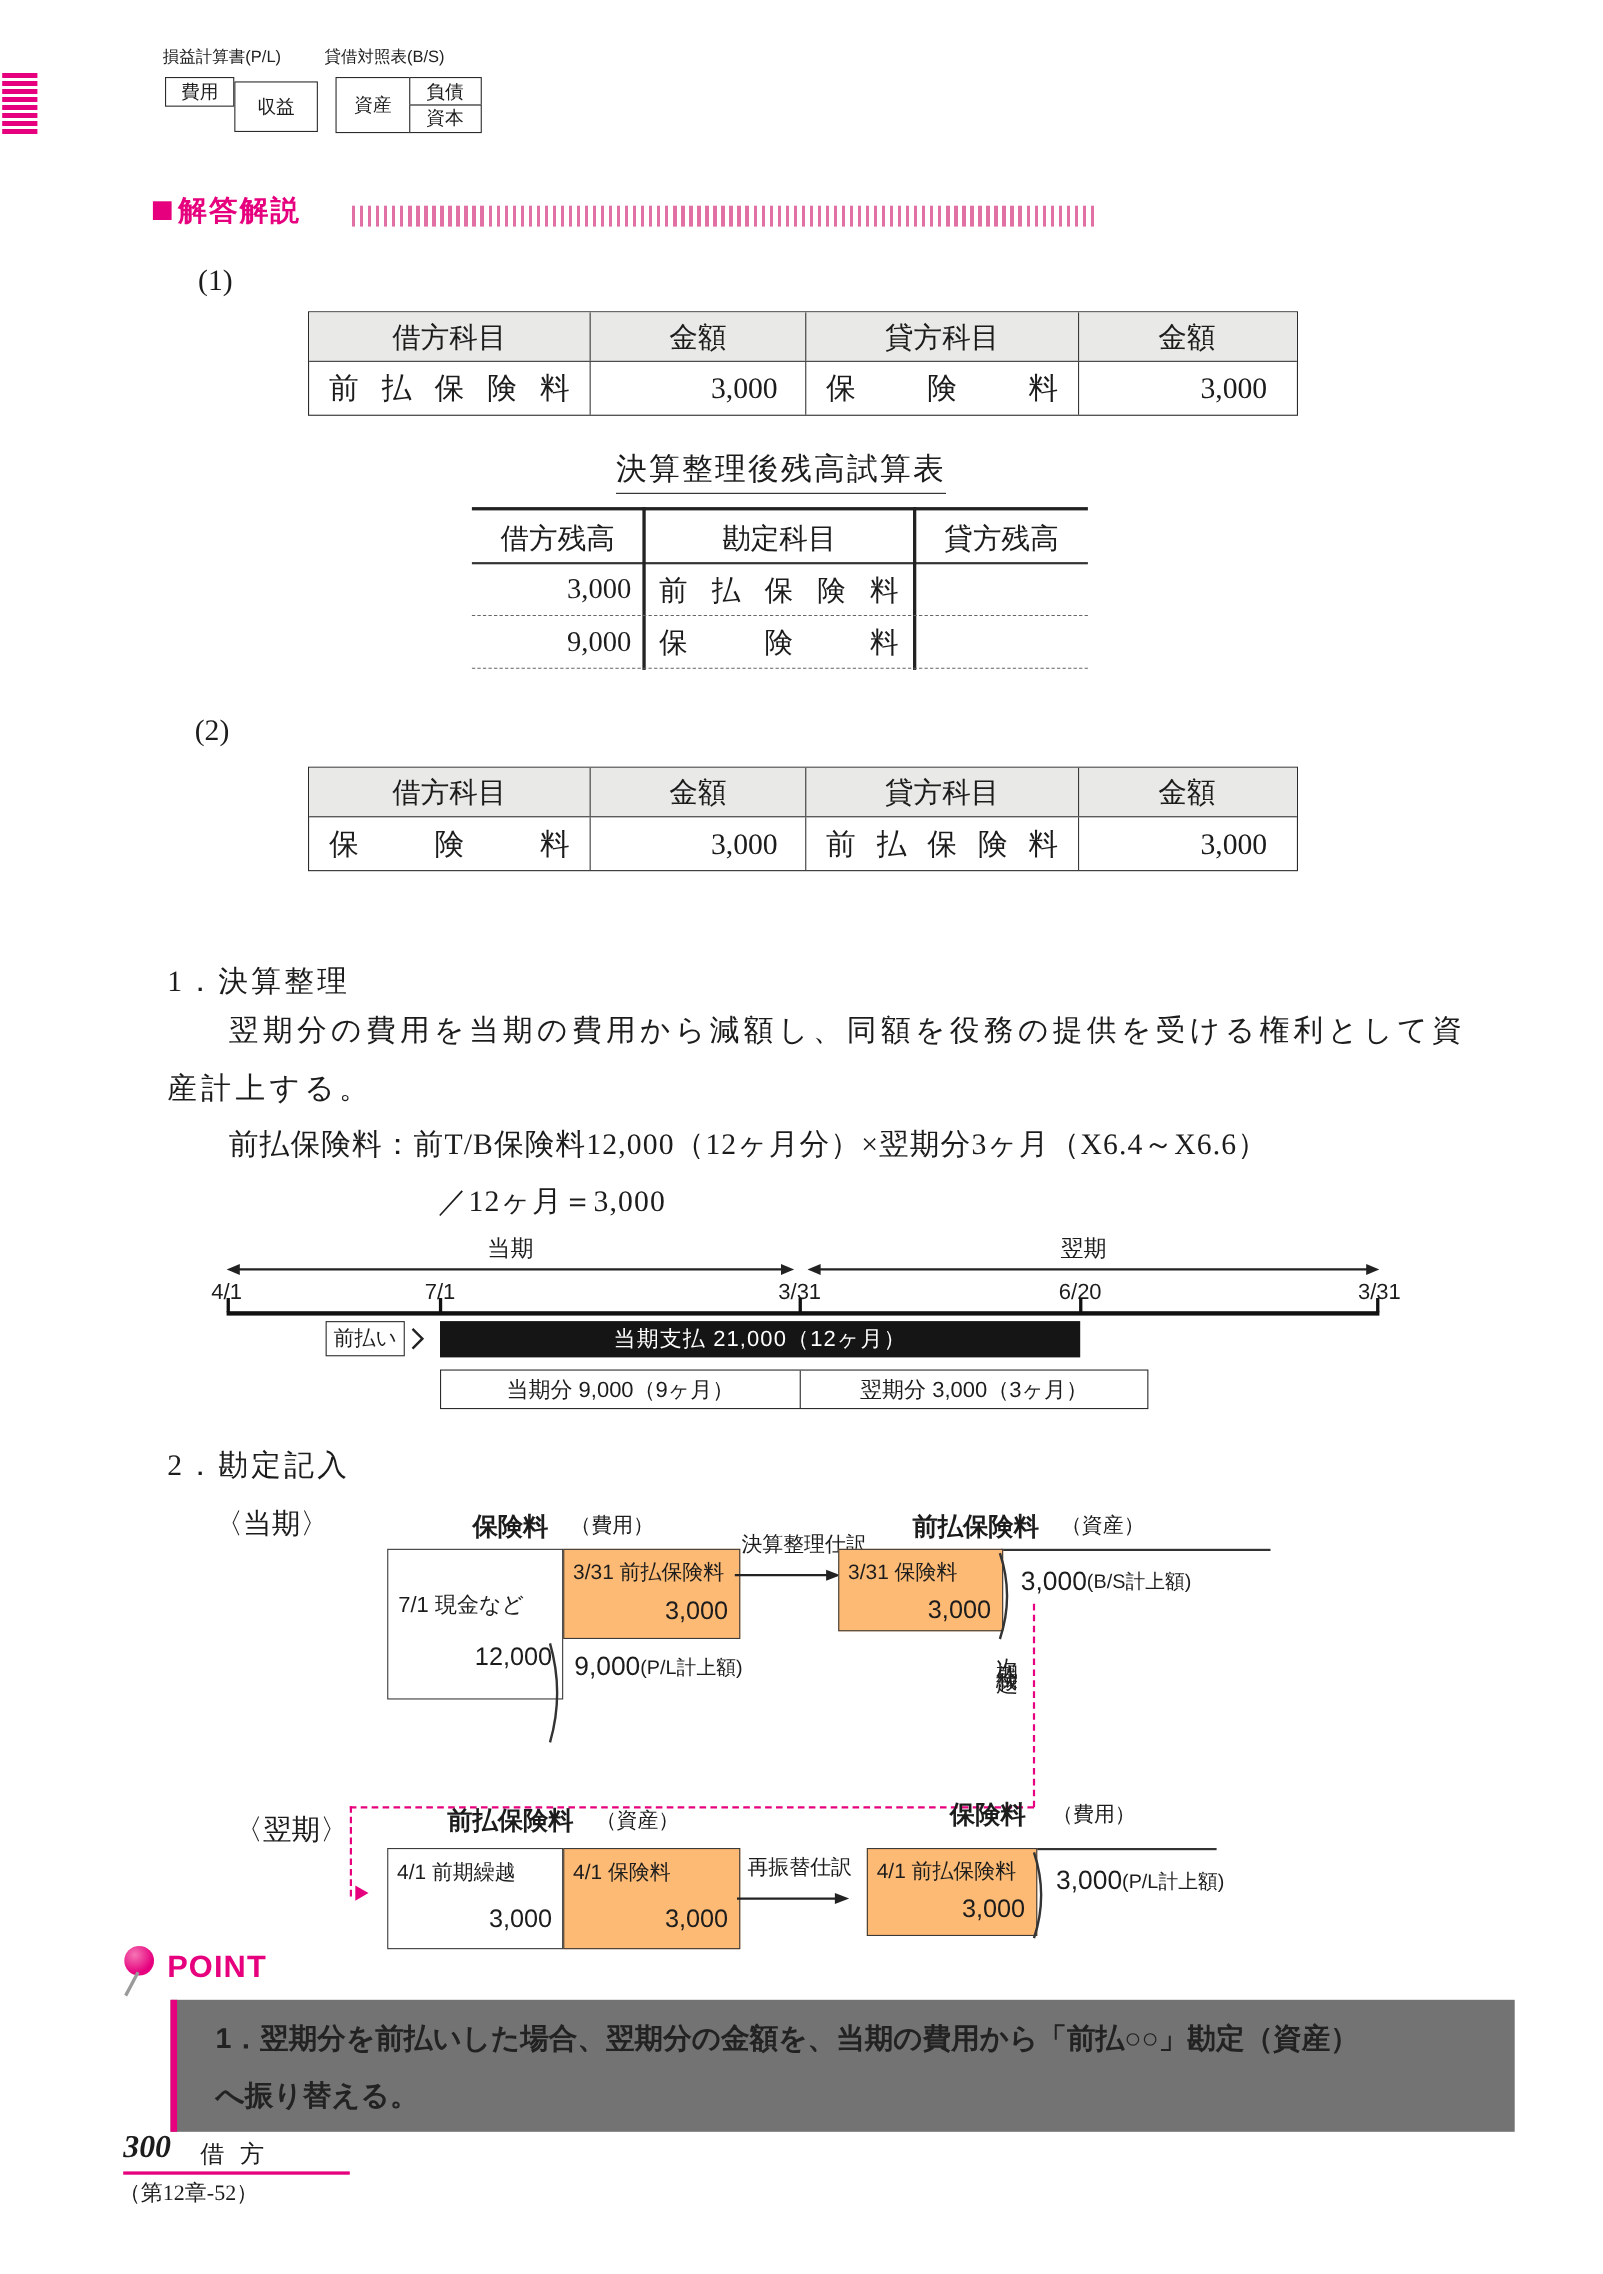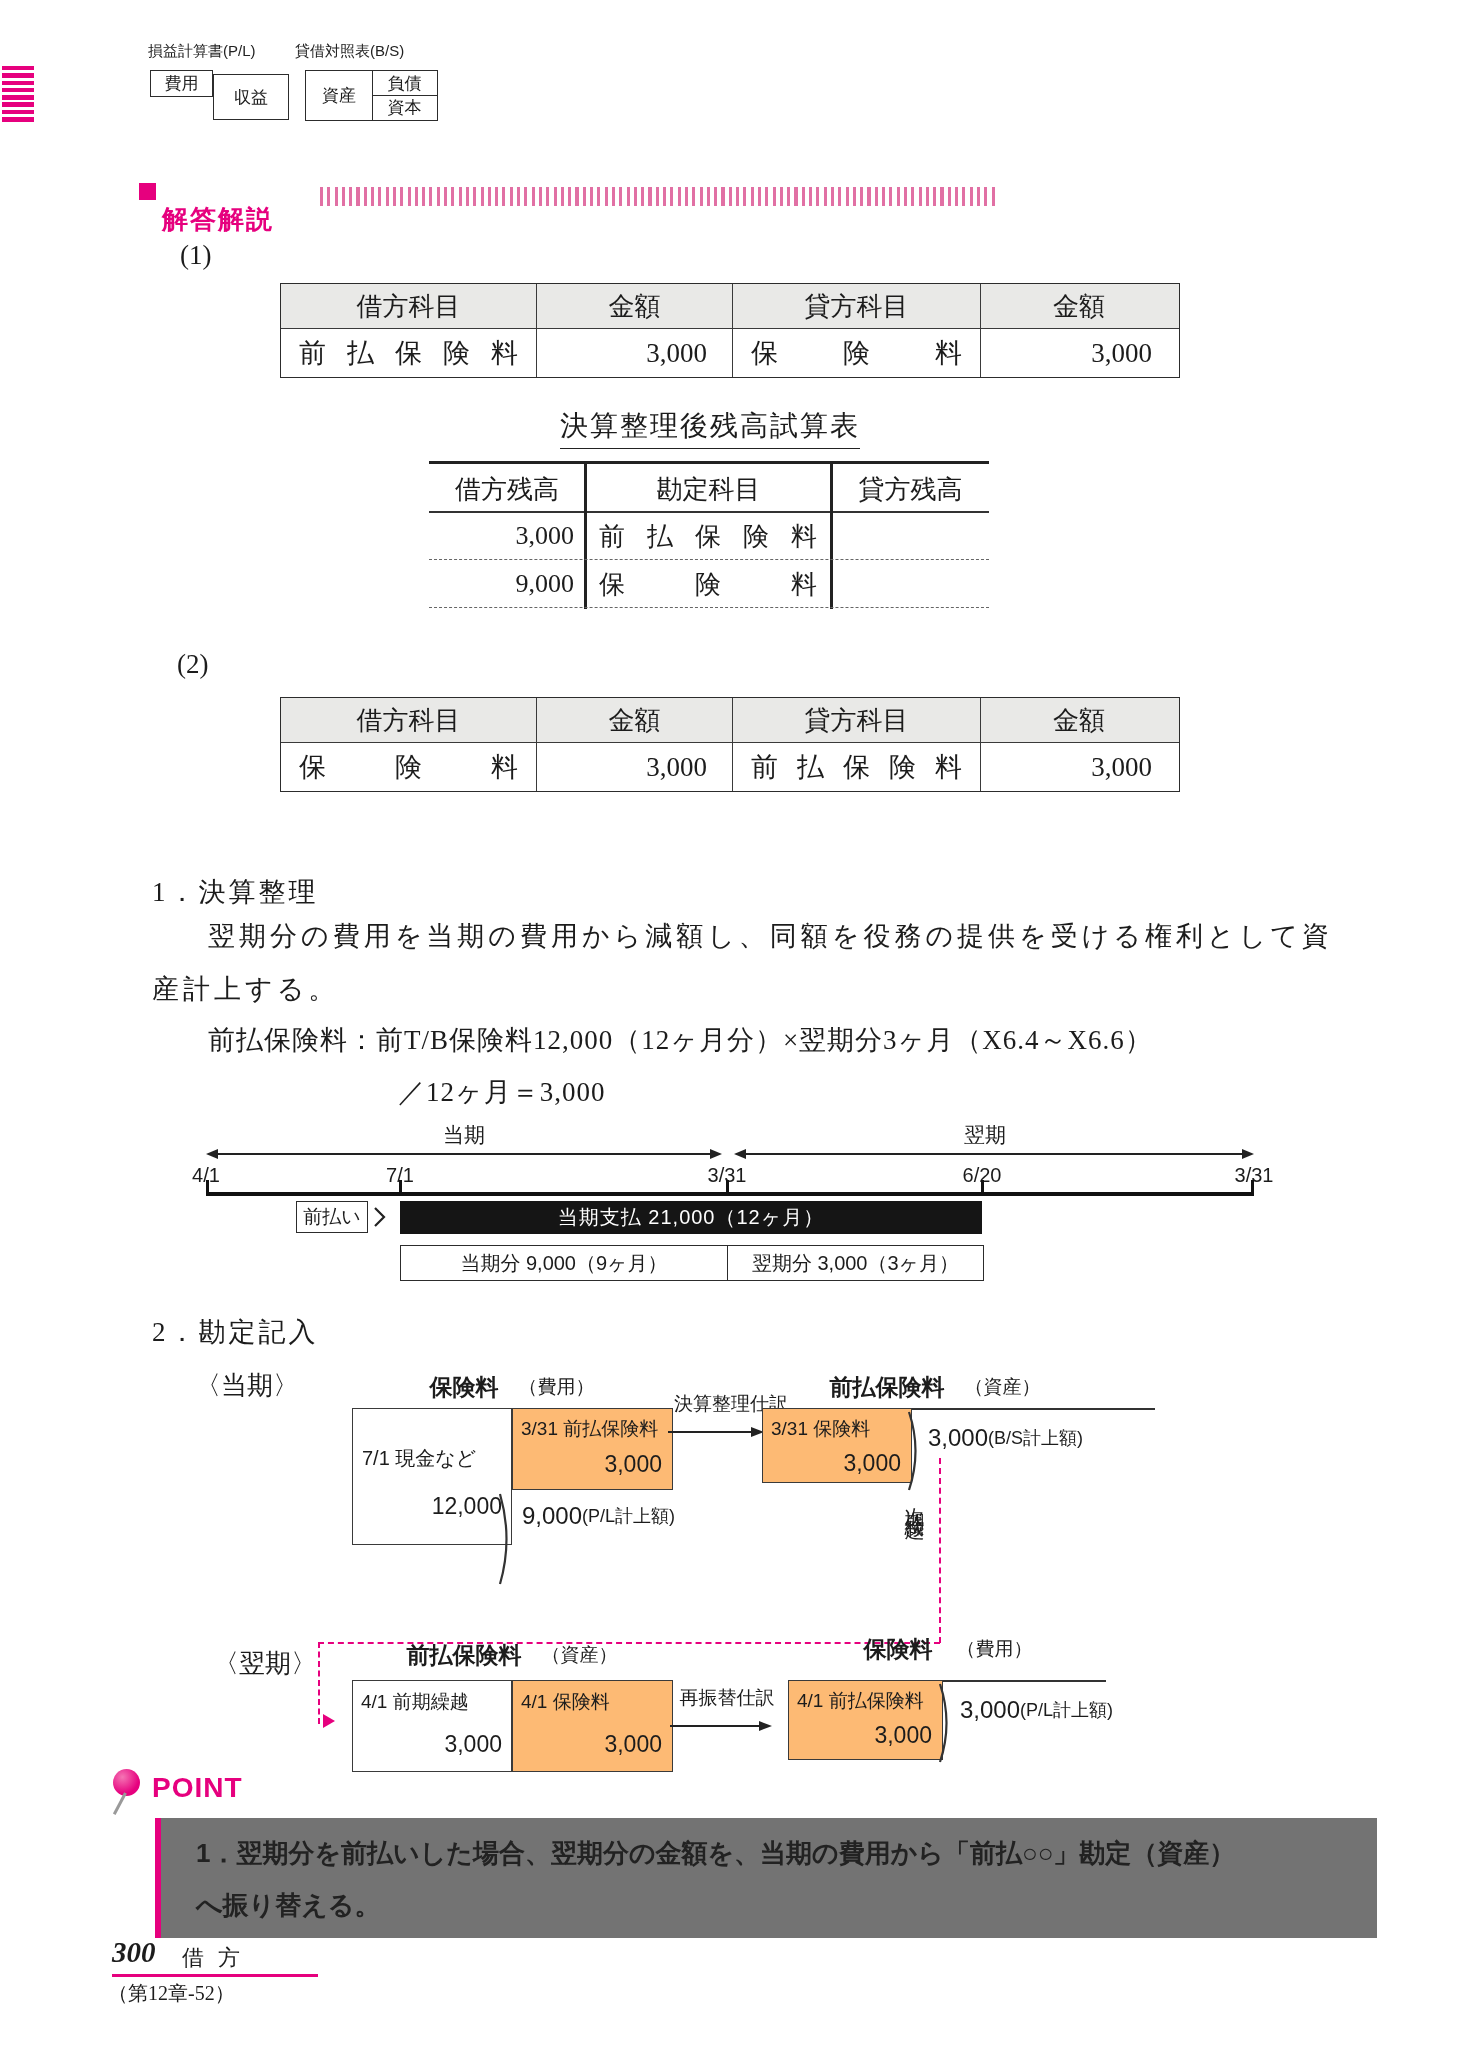--- a/index.html
+++ b/index.html
@@ -47,21 +47,21 @@
     <span>資産</span>
   </div>
   <div class="abs box center sans" style="left:371.5px;top:70px;width:66px;height:26px;font-size:17px;">
     <span>負債</span>
   </div>
   <div class="abs box center sans" style="left:371.5px;top:94.5px;width:66px;height:26.5px;font-size:17px;">
     <span>資本</span>
   </div>
 
   <div class="abs" style="left:139px;top:183px;width:17px;height:17px;background:#e6007e;"></div>
-  <div class="abs sans pink" style="left:162px;top:174px;font-size:26px;font-weight:bold;letter-spacing:2px;margin-top:28px;">解答解説</div>
+  <div class="abs sans pink" style="left:162px;top:174px;font-size:26px;font-weight:bold;letter-spacing:2px;">解答解説</div>
   <div class="abs" style="left:320px;top:187px;width:678px;height:19px;background:repeating-linear-gradient(to right,#e170a4 0 3px,#ffffff 3px 7.3px);"></div>
 
   <div class="abs serif" style="left:180px;top:240px;font-size:27px;">(1)</div>
 
   <div class="abs" style="left:280px;top:283px;width:900px;height:95px;border:1.8px solid #2c2c2c;box-sizing:border-box;">
     <div style="display:flex;height:45px;background:#e9e9e7;border-bottom:1.5px solid #3a3a3a;box-sizing:border-box;">
       <div class="jt-cell center" style="width:256px;font-size:26px;">
           <span>借方科目</span>
         </div>
       <div class="jt-cell center" style="width:196px;font-size:26px;">
@@ -238,21 +238,21 @@
     <span>前払い</span>
     </div>
   <svg class="abs" style="left:372px;top:1206px;" width="16" height="24">
     <path d="M3 2 L12 11 L3 20" stroke="#222" stroke-width="2.2" fill="none"></path>
     </svg>
 
   <div class="abs center sans" style="left:400px;top:1201px;width:582px;height:33px;background:#151515;color:#fff;font-size:20px;letter-spacing:1px;">
     <span>当期支払 21,000（12ヶ月）</span>
     </div>
 
-  <div class="abs" style="left:400px;top:1245px;width:584px;height:36px;border:1.8px solid #2c2c2c;box-sizing:border-box;display:flex;">
+  <div class="abs" style="left:400px;top:1245px;width:644px;height:36px;border:1.8px solid #2c2c2c;box-sizing:border-box;display:flex;">
     <div class="center sans" style="width:327px;height:100%;box-sizing:border-box;border-right:1.8px solid #2c2c2c;font-size:20px;">
       <span>当期分 9,000（9ヶ月）</span>
       </div>
     <div class="center sans" style="flex:1;height:100%;font-size:20px;">
       <span>翌期分 3,000（3ヶ月）</span>
       </div>
   </div>
 
   <div class="abs serif" style="left:152px;top:1314px;font-size:27px;letter-spacing:3px;">2．勘定記入</div>
   <div class="abs serif" style="left:195px;top:1368px;font-size:26px;">〈当期〉</div>

